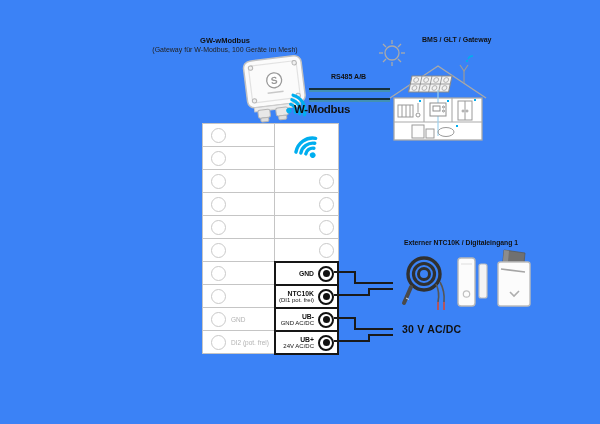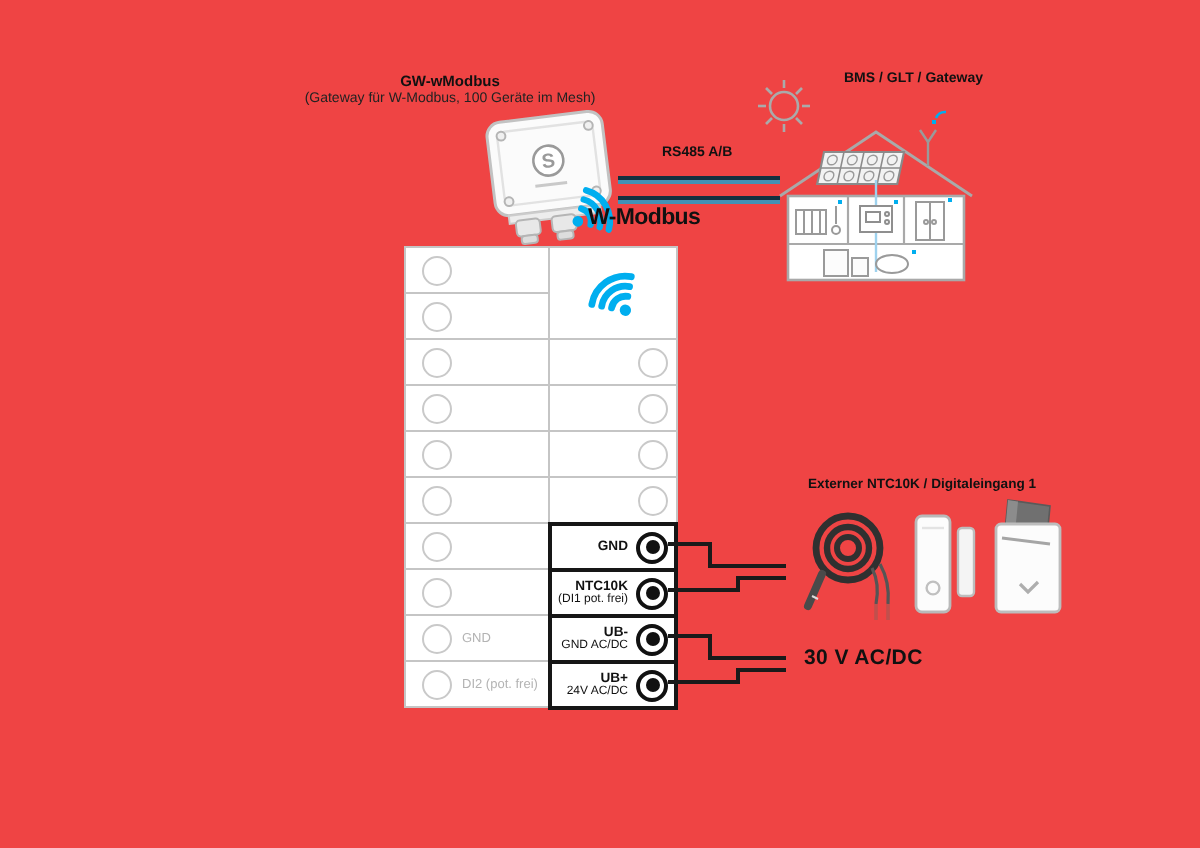--- a/index.html
+++ b/index.html
@@ -1,17 +1,17 @@
 <!DOCTYPE html>
 <html><head>
 <meta charset="utf-8">
 <style>
   html,body{margin:0;padding:0;background:#fff;}
   body{font-family:"Liberation Sans", sans-serif; color:#111;}
-  #canvas{position:relative;width:600px;height:424px;background:#ef4444;overflow:hidden;}
+  #canvas{position:relative;width:600px;height:424px;background:#3b82f6;overflow:hidden;}
   .abs{position:absolute;}
   .lbl-bold{font-weight:bold;}
   
   #gw-title{left:140px;top:36px;width:170px;text-align:center;font-size:7.5px;font-weight:bold;}
   #gw-subtitle{left:125px;top:46px;width:200px;text-align:center;font-size:7px;color:#222;}
   
   #rs485-label{left:331px;top:73px;font-size:7px;font-weight:bold;}
   .cable{left:309px;width:81px;height:4px;background:linear-gradient(to bottom,#14303f 0 45%,#4291b5 45% 100%);}
   #cable-a{top:88px;} #cable-b{top:98px;}
   

